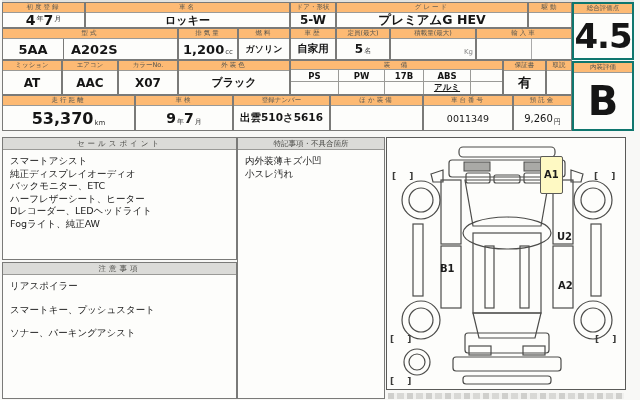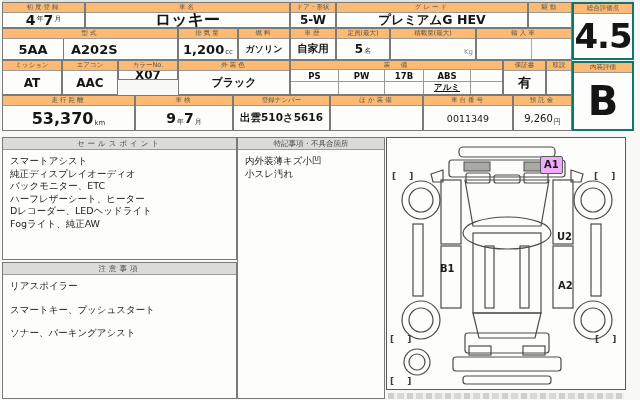--- a/index.html
+++ b/index.html
@@ -33,21 +33,21 @@
   
   .panel{position:absolute;box-sizing:border-box;border:1px solid #7a7a78;background:#fdfdfb;}
   .ph{height:11px;background:#dbdbd8;border-bottom:1px solid #9a9a97;font-size:7.5px;line-height:11px;
       text-align:center;color:#4c4c48;letter-spacing:3px;}
   .pb{padding:5px 7px;font-size:9.5px;line-height:12.5px;color:#222;font-weight:500;}
   .ci{margin-bottom:11px;}
   
   .diag{position:absolute;left:386px;top:137px;width:240px;height:253px;box-sizing:border-box;
         border:1px solid #5a5a58;background:#fdfdfb;}
   .marker{position:absolute;font-size:10px;font-weight:700;color:#1c1c1c;line-height:12px;}
-  .marker-boxed{border:1px solid #5a5a58;padding:2px 3px;background:#f0abfc;border-radius:2px;}
+  .marker-boxed{border:1px solid #5a5a58;padding:12px 3px;background:#fef9c3;border-radius:2px;}
   .bracket{position:absolute;font-size:9px;color:#3a3a38;letter-spacing:5px;font-weight:600;}
   .footerblur{position:absolute;left:388px;top:393px;width:236px;height:6px;opacity:.65;
       background:repeating-linear-gradient(90deg,#b9b9b6 0 6px,#ececea 6px 9px,#c7c7c4 9px 16px,#ececea 16px 19px);}
   svg .ln{fill:none;stroke:#4c4c4a;stroke-width:1.2;}
   svg .dk{fill:#a9a9a6;stroke:#4c4c4a;stroke-width:1;}
 </style>
 </head>
 <body>
 
 <div class="sheet">
@@ -57,21 +57,21 @@
     <div class="cl">初度登録</div>
     <div class="cv">
       <span class="numbig">4</span>
       <span class="unit">年</span>
       <span class="numbig">7</span>
       <span class="unit">月</span>
     </div>
   </div>
   <div class="cell" style="left:85px;top:2px;width:205px;height:26px">
     <div class="cl">車名</div>
-    <div class="cv" style="font-size:16px">ロッキー</div>
+    <div class="cv" style="font-size:11px">ロッキー</div>
   </div>
   <div class="cell" style="left:290px;top:2px;width:46px;height:26px">
     <div class="cl" style="letter-spacing:0">ドア・形状</div>
     <div class="cv">5-W</div>
   </div>
   <div class="cell" style="left:336px;top:2px;width:192px;height:26px">
     <div class="cl">グレード</div>
     <div class="cv" style="font-size:12.5px">プレミアムG HEV</div>
   </div>
   <div class="cell" style="left:528px;top:2px;width:44px;height:26px">
@@ -127,21 +127,21 @@
   </div>
 
   <div class="cell" style="left:2px;top:60px;width:60px;height:35px">
     <div class="cl" style="letter-spacing:0">ミッション</div>
     <div class="cv">AT</div>
   </div>
   <div class="cell" style="left:62px;top:60px;width:56px;height:35px">
     <div class="cl" style="letter-spacing:0">エアコン</div>
     <div class="cv">AAC</div>
   </div>
-  <div class="cell" style="left:118px;top:60px;width:60px;height:20px">
+  <div class="cell" style="left:118px;top:60px;width:60px;height:35px">
     <div class="cl" style="letter-spacing:0">カラーNo.</div>
     <div class="cv">X07</div>
   </div>
   <div class="cell" style="left:178px;top:60px;width:112px;height:35px">
     <div class="cl">外装色</div>
     <div class="cv" style="font-size:11px">ブラック</div>
   </div>
   <div class="cell" style="left:290px;top:60px;width:213px;height:35px">
     <div class="cl">装　備</div>
     <div class="eqgrid">

